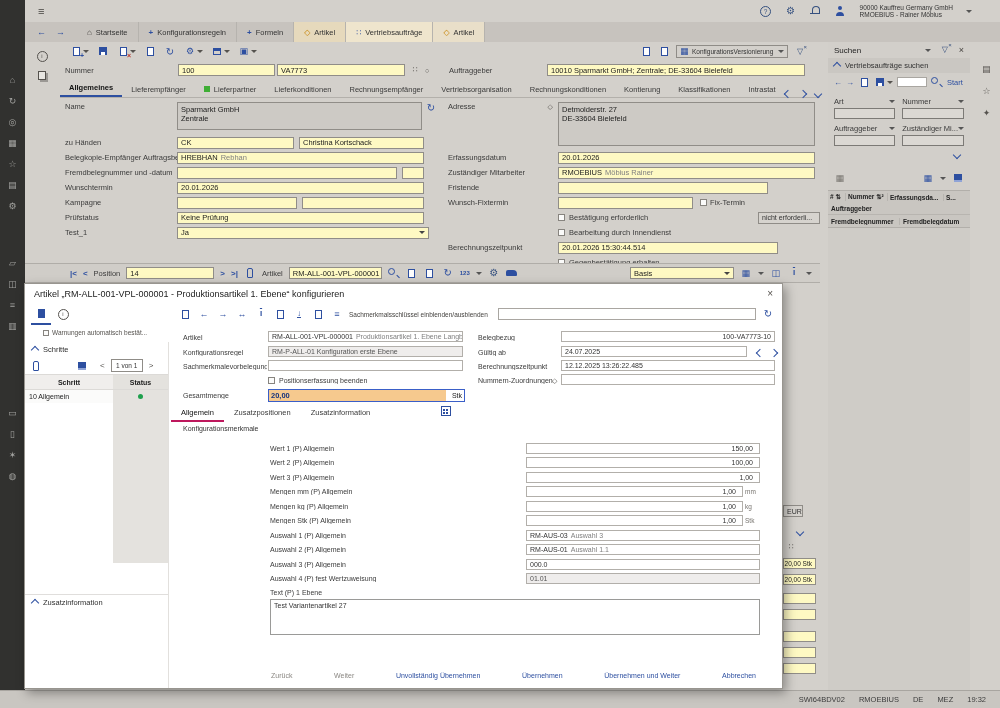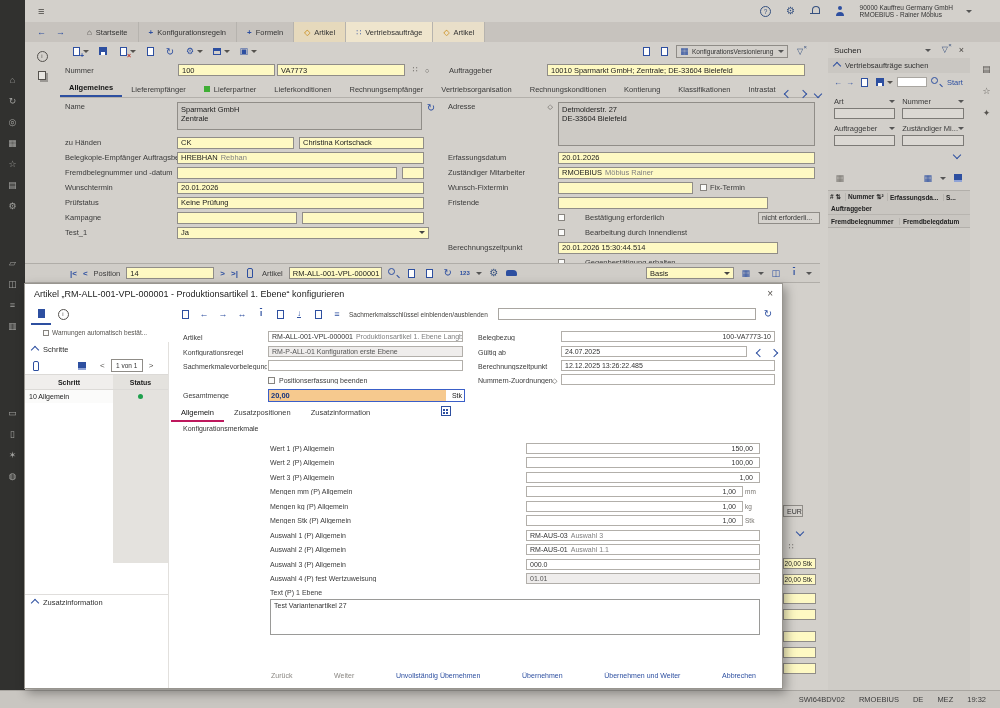--- a/index.html
+++ b/index.html
@@ -115,21 +115,21 @@
   
   .formL{left:65px;top:100px;width:372px}
   .formR{left:448px;top:100px;width:372px}
   .frow{display:flex;align-items:center;height:15px}
   .frow .lb{width:112px;flex:0 0 auto;display:flex;align-items:center}
   .formR .frow .lb{width:110px}
   .rowtop{align-items:flex-start}
   .diam{margin-left:auto;margin-right:5px;color:#66635f;font-size:7px}
   .sel::after{content:"";margin-left:auto;width:0;height:0;border-left:3px solid transparent;border-right:3px solid transparent;border-top:3.5px solid #444}
   .cbrow{padding-left:110px}
-  .cbrow .cbl{font-size:7.5px;margin-left:20px;color:#3b3b3b;white-space:nowrap}
+  .cbrow .cbl{font-size:7.5px;margin-left:4px;color:#3b3b3b;white-space:nowrap}
   
   .posbar{left:25px;top:263px;width:795px;height:20px;background:#d0cdc8;border-top:1px solid #b0ada8;
       border-bottom:1px solid #b0ada8;display:flex;align-items:center;box-sizing:border-box;gap:6px;padding:0 8px 0 45px}
   .navg{color:#2d4fa0;font-size:8px;font-weight:bold}
   .pb-lb{font-size:7.5px;color:#3b3b3b}
   .i123{font-size:6px;color:#2d4fa0;font-weight:bold}
   
   .sliver{left:783px;top:283px;width:34px;height:405px}
   .sliver .inp{position:absolute;left:0;width:33px;height:11px;font-size:6.5px;justify-content:flex-end}
   
@@ -463,27 +463,27 @@
   <div class="frow">
     <span class="lb">Fremdbelegnummer und -datum</span>
     <span class="inp" style="width:220px"></span>
     <span class="inp" style="width:22px;margin-left:5px"></span>
   </div>
   <div class="frow">
     <span class="lb">Wunschtermin</span>
     <span class="inp" style="width:247px">20.01.2026</span>
   </div>
   <div class="frow">
-    <span class="lb">Prüfstatus</span>
-    <span class="inp" style="width:247px">Keine Prüfung</span>
-  </div>
-  <div class="frow">
     <span class="lb">Kampagne</span>
     <span class="inp" style="width:120px"></span>
     <span class="inp" style="width:122px;margin-left:5px"></span>
+  </div>
+  <div class="frow">
+    <span class="lb">Prüfstatus</span>
+    <span class="inp" style="width:247px">Keine Prüfung</span>
   </div>
   <div class="frow">
     <span class="lb">Test_1</span>
     <span class="inp sel" style="width:252px">
         <span>Ja</span>
       </span>
   </div>
 </div>
 
 <div class="abs formR">
@@ -500,28 +500,28 @@
     <span class="inp" style="width:257px">20.01.2026</span>
   </div>
   <div class="frow">
     <span class="lb">Zuständiger Mitarbeiter</span>
     <span class="inp" style="width:257px">
       <span>RMOEBIUS</span>
         <span class="dim">Möbius Rainer</span>
     </span>
   </div>
   <div class="frow">
+    <span class="lb">Fristende</span>
+    <span class="inp" style="width:210px"></span>
+  </div>
+  <div class="frow">
     <span class="lb">Wunsch-Fixtermin</span>
     <span class="inp" style="width:210px"></span>
     <span class="cb" style="margin-left:7px"></span>
     <span class="cbl lb" style="margin-left:3px">Fix-Termin</span>
-  </div>
-  <div class="frow">
-    <span class="lb">Fristende</span>
-    <span class="inp" style="width:210px"></span>
   </div>
   <div class="frow cbrow">
     <span class="cb"></span>
     <span class="cbl">Bestätigung erforderlich</span>
     <span class="btn tr" style="width:62px">nicht erforderli...</span>
   </div>
   <div class="frow cbrow">
     <span class="cb"></span>
     <span class="cbl">Bearbeitung durch Innendienst</span>
   </div>
@@ -546,21 +546,21 @@
   <span class="pb-lb">Artikel</span>
   <span class="inp" style="width:93px">RM-ALL-001-VPL-000001</span>
   <span class="ic k-mag"></span>
   <span class="ic k-doc"></span>
   <span class="ic k-doc"></span>
   <span class="ic k-refresh"></span>
   <span class="i123">123</span>
     <span class="car"></span>
   <span class="ic k-gear"></span>
   <span class="ic k-truck"></span>
-  <span class="inp sel tr" style="width:88px">
+  <span class="inp sel tr" style="width:104px">
       <span>Basis</span>
     </span>
   <span class="ic k-grid"></span>
     <span class="car"></span>
   <span class="ic k-cols"></span>
   <span class="ic k-ibeam"></span>
     <span class="car"></span>
 </div>
 
 <div class="abs sliver">

